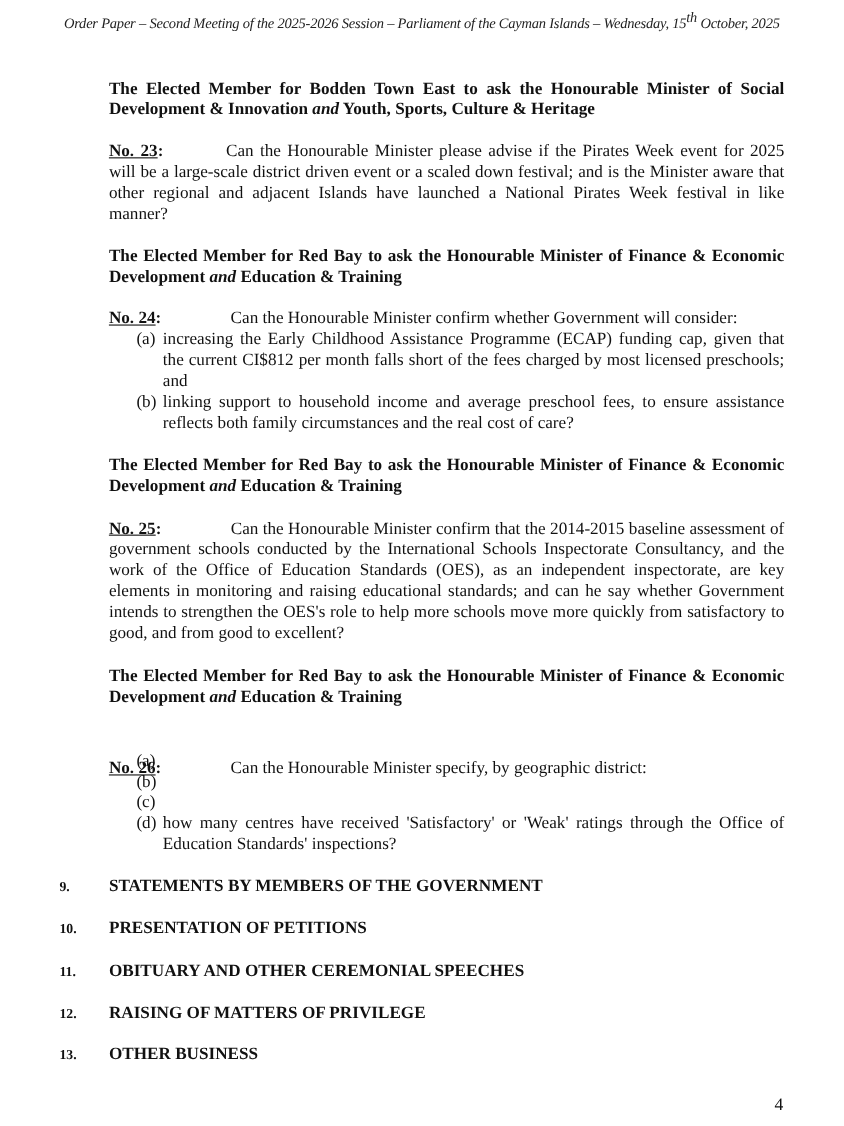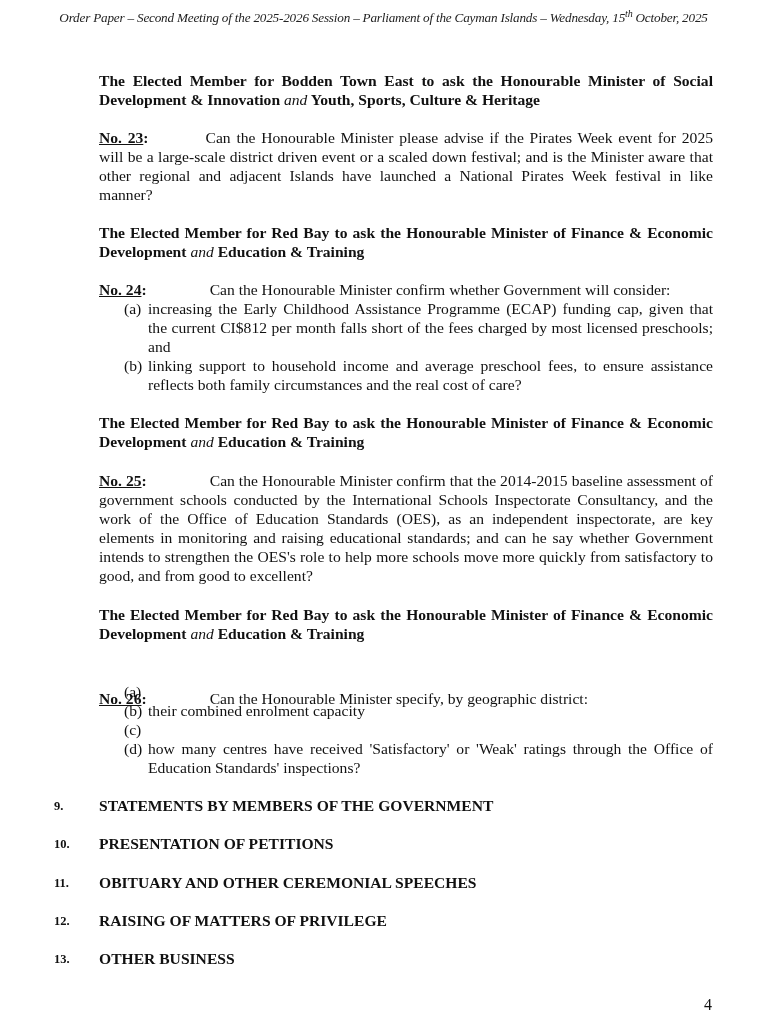--- a/index.html
+++ b/index.html
@@ -1,21 +1,21 @@
 <!DOCTYPE html>
 <html><head>
 <meta charset="utf-8">
 <style>
   html, body { margin: 0; padding: 0; background: #ffffff; }
   body { width: 767px; height: 1024px; position: relative; overflow: hidden; color: #111; font-family: "Liberation Serif", "DejaVu Serif", serif; }
   .header { position: absolute; top: 8px; left: 0; width: 767px; text-align: center; font-style: italic; font-size: 13.2px; letter-spacing: -0.2px; color: #222; }
-  .header sup { font-size: 10px; text-align: right; }
+  .header sup { font-size: 13px; text-align: right; }
   .body { position: absolute; left: 99px; width: 614px; top: 0; }
   .heading { position: absolute; left: 0; width: 614px; font-weight: bold; font-size: 15.6px; line-height: 19px; text-align: justify; text-align-last: left; }
-  .heading i { font-weight: normal; }
+  .heading i { font-weight: bold; }
   .para { position: absolute; left: 0; width: 614px; font-size: 15.6px; line-height: 19px; text-align: justify; }
   .qno { font-weight: bold; text-decoration: underline; }
   .qcolon { font-weight: bold; }
   .tab { display: inline-block; width: 57px; }
   .item { position: absolute; left: 25px; width: 589px; font-size: 15.6px; line-height: 19px; text-align: justify; padding-left: 24px; box-sizing: border-box; }
   .item .lbl { position: absolute; left: 0; }
   .section { position: absolute; left: 54px; font-weight: bold; font-size: 15.6px; }
   .section .num { position: absolute; left: 0; font-size: 12.5px; top: 2px; }
   .section .title { position: absolute; left: 45px; white-space: nowrap; }
   .pageno { position: absolute; right: 55px; top: 996px; font-size: 16px; }
@@ -34,21 +34,21 @@
   <div class="para" style="top:280px"><span class="qno">No. 24</span><span class="qcolon">:</span><span class="tab" style="width:63px"></span><span>Can the Honourable Minister confirm whether Government will consider:</span></div>
   <div class="item" style="top:299px"><span class="lbl">(a)</span><span>increasing the Early Childhood Assistance Programme (ECAP) funding cap, given that the current CI$812 per month falls short of the fees charged by most licensed preschools; and</span></div>
   <div class="item" style="top:356px"><span class="lbl">(b)</span><span>linking support to household income and average preschool fees, to ensure assistance reflects both family circumstances and the real cost of care?</span></div>
 
   <div class="heading" style="top:413px"><span>The Elected Member for Red Bay to ask the Honourable Minister of Finance &amp; Economic Development </span><i>and</i><span> Education &amp; Training</span></div>
   <div class="para" style="top:471px"><span class="qno">No. 25</span><span class="qcolon">:</span><span class="tab" style="width:63px"></span><span>Can the Honourable Minister confirm that the 2014-2015 baseline assessment of government schools conducted by the International Schools Inspectorate Consultancy, and the work of the Office of Education Standards (OES), as an independent inspectorate, are key elements in monitoring and raising educational standards; and can he say whether Government intends to strengthen the OES's role to help more schools move more quickly from satisfactory to good, and from good to excellent?</span></div>
 
   <div class="heading" style="top:605px"><span>The Elected Member for Red Bay to ask the Honourable Minister of Finance &amp; Economic Development </span><i>and</i><span> Education &amp; Training</span></div>
   <div class="para" style="top:689px"><span class="qno">No. 26</span><span class="qcolon">:</span><span class="tab" style="width:63px"></span><span>Can the Honourable Minister specify, by geographic district:</span></div>
   <div class="item" style="top:682px"><span class="lbl">(a)</span></div>
-  <div class="item" style="top:701px"><span class="lbl">(b)</span><span>their combined enrolment capacity</span></div>
+  <div class="item" style="top:701px"><span class="lbl">(b)</span></div>
   <div class="item" style="top:720px"><span class="lbl">(c)</span></div>
   <div class="item" style="top:739px"><span class="lbl">(d)</span><span>how many centres have received 'Satisfactory' or 'Weak' ratings through the Office of Education Standards' inspections?</span></div>
 </div>
 
 <div class="section" style="top:797px">
     <span class="num">9.</span>
     <span class="title">STATEMENTS BY MEMBERS OF THE GOVERNMENT</span>
   </div>
 <div class="section" style="top:835px">
     <span class="num">10.</span>

